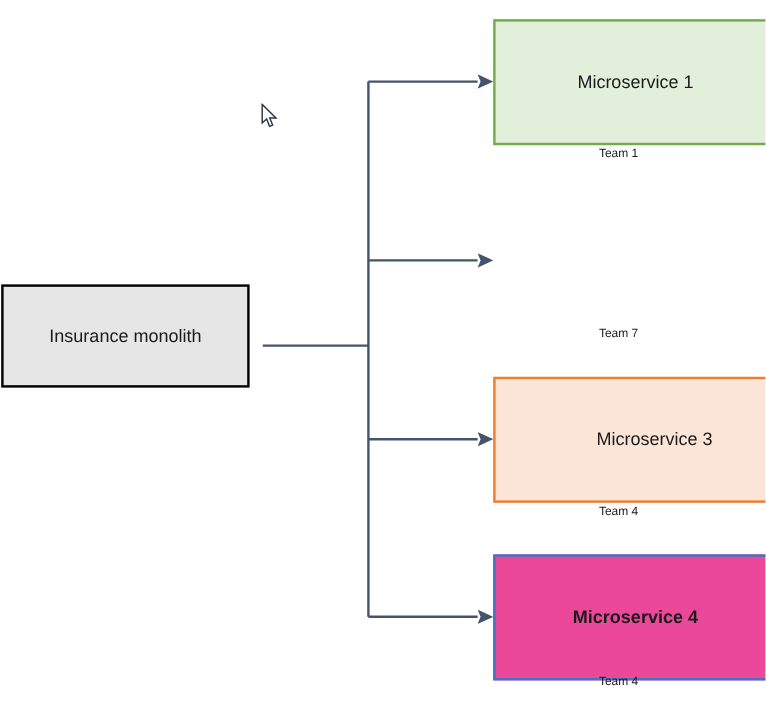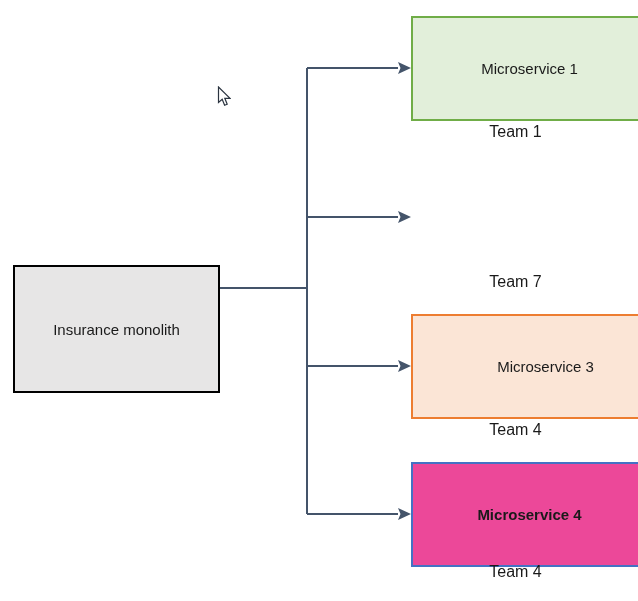--- a/index.html
+++ b/index.html
@@ -27,41 +27,40 @@
     box-sizing: border-box;
     border: 2px solid #000;
     display: flex;
     align-items: center;
     justify-content: center;
     font-size: 15px;
     color: #1a1a1a;
     text-align: center;
   }
   .node-monolith {
-    left: 13px;
+    left: 1px;
     top: 237px;
     width: 207px;
-    height: 128px;
-    margin-top: 28px;
+    height: 86px;
   }
   .node-ms {
     left: 411px;
     width: 237px;
     height: 105px;
   }
   .node-ms1 { top: 16px; }
   .node-ms2 { top: 166px; }
   .node-ms3 { top: 314px; }
   .node-ms4 { top: 462px; }
   .team-label {
     position: absolute;
     left: 411px;
     width: 209px;
     text-align: center;
-    font-size: 16px;
+    font-size: 10px;
     color: #1a1a1a;
   }
   .team-1 { top: 123px; }
   .team-2 { top: 273px; }
   .team-3 { top: 421px; }
   .team-4 { top: 563px; }
   .cursor {
     position: absolute;
     left: 217px;
     top: 86px;

